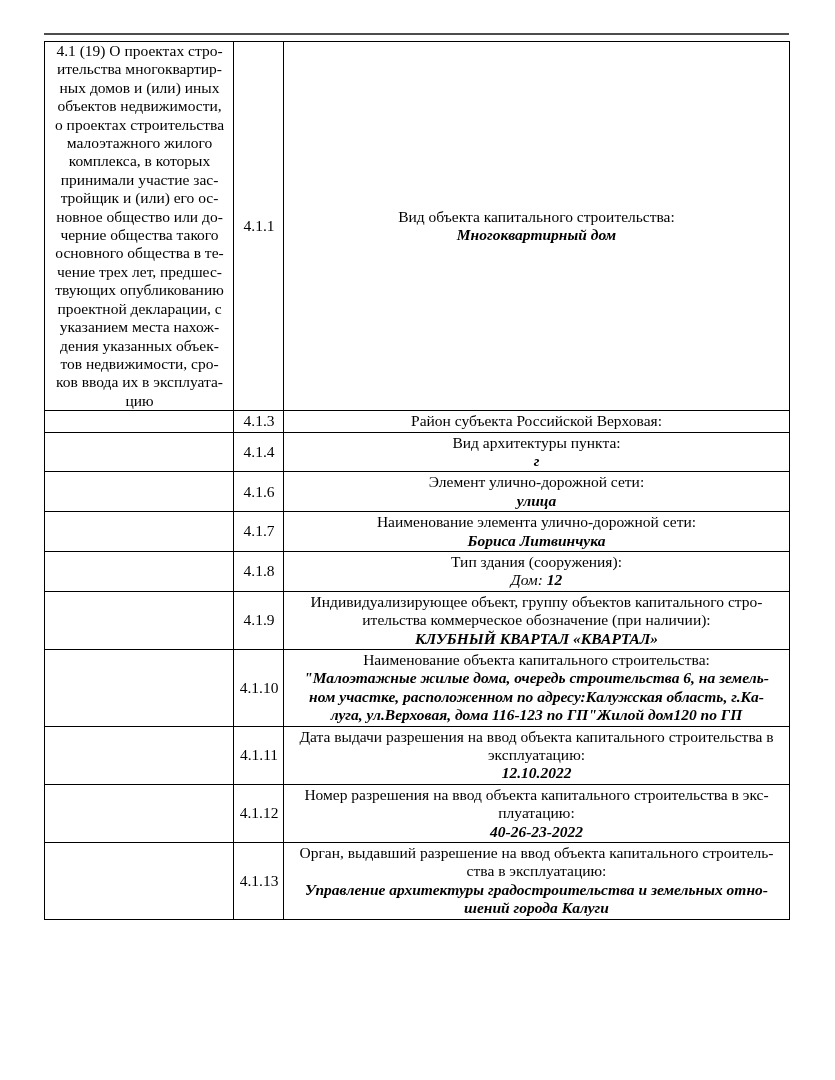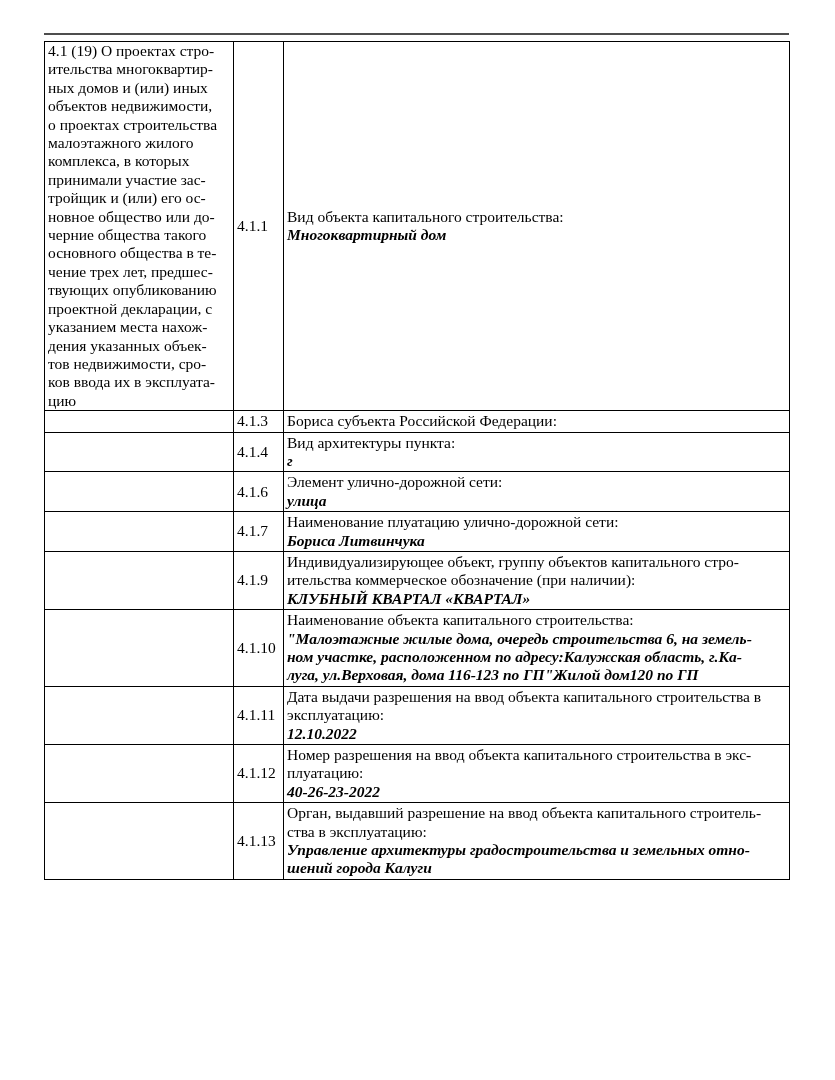--- a/index.html
+++ b/index.html
@@ -28,20 +28,21 @@
     top: 41px;
     width: 745px;
     border-collapse: collapse;
     table-layout: fixed;
   }
   table.decl td {
     border: 1.5px solid #000000;
     font-size: 15.5px;
     line-height: 18.4px;
     overflow: hidden;
+    text-align: center;
   }
   td.c1 {
     vertical-align: top;
     padding: 0 2px 0 3px;
   }
   td.c2 {
     vertical-align: middle;
     padding: 0 2px 0 3px;
   }
   td.c3 {
@@ -98,21 +99,21 @@
       <td class="c2">4.1.1</td>
       <td class="c3">
         <div class="wrap">Вид объекта капитального строительства:</div>
         <div class="field-value"><span class="value-prefix"></span><span>Многоквартирный дом</span></div>
       </td>
     </tr>
     <tr>
       <td class="c1"></td>
       <td class="c2">4.1.3</td>
       <td class="c3">
-        <div class="wrap">Бориса субъекта Российской Федерации:</div>
+        <div class="wrap">Район субъекта Российской Верховая:</div>
         <div class="field-value"><span class="value-prefix"></span><span></span></div>
       </td>
     </tr>
     <tr>
       <td class="c1"></td>
       <td class="c2">4.1.4</td>
       <td class="c3">
         <div class="wrap">Вид архитектуры пункта:</div>
         <div class="field-value"><span class="value-prefix"></span><span>г</span></div>
       </td>
@@ -122,22 +123,30 @@
       <td class="c2">4.1.6</td>
       <td class="c3">
         <div class="wrap">Элемент улично-дорожной сети:</div>
         <div class="field-value"><span class="value-prefix"></span><span>улица</span></div>
       </td>
     </tr>
     <tr>
       <td class="c1"></td>
       <td class="c2">4.1.7</td>
       <td class="c3">
-        <div class="wrap">Наименование плуатацию улично-дорожной сети:</div>
+        <div class="wrap">Наименование элемента улично-дорожной сети:</div>
         <div class="field-value"><span class="value-prefix"></span><span>Бориса Литвинчука</span></div>
+      </td>
+    </tr>
+    <tr>
+      <td class="c1"></td>
+      <td class="c2">4.1.8</td>
+      <td class="c3">
+        <div class="wrap">Тип здания (сооружения):</div>
+        <div class="field-value"><span class="value-prefix">Дом: </span><span>12</span></div>
       </td>
     </tr>
     <tr>
       <td class="c1"></td>
       <td class="c2">4.1.9</td>
       <td class="c3">
         <div class="wrap">Индивидуализирующее объект, группу объектов капитального стро-
 ительства коммерческое обозначение (при наличии):</div>
         <div class="field-value"><span class="value-prefix"></span><span>КЛУБНЫЙ КВАРТАЛ «КВАРТАЛ»</span></div>
       </td>

